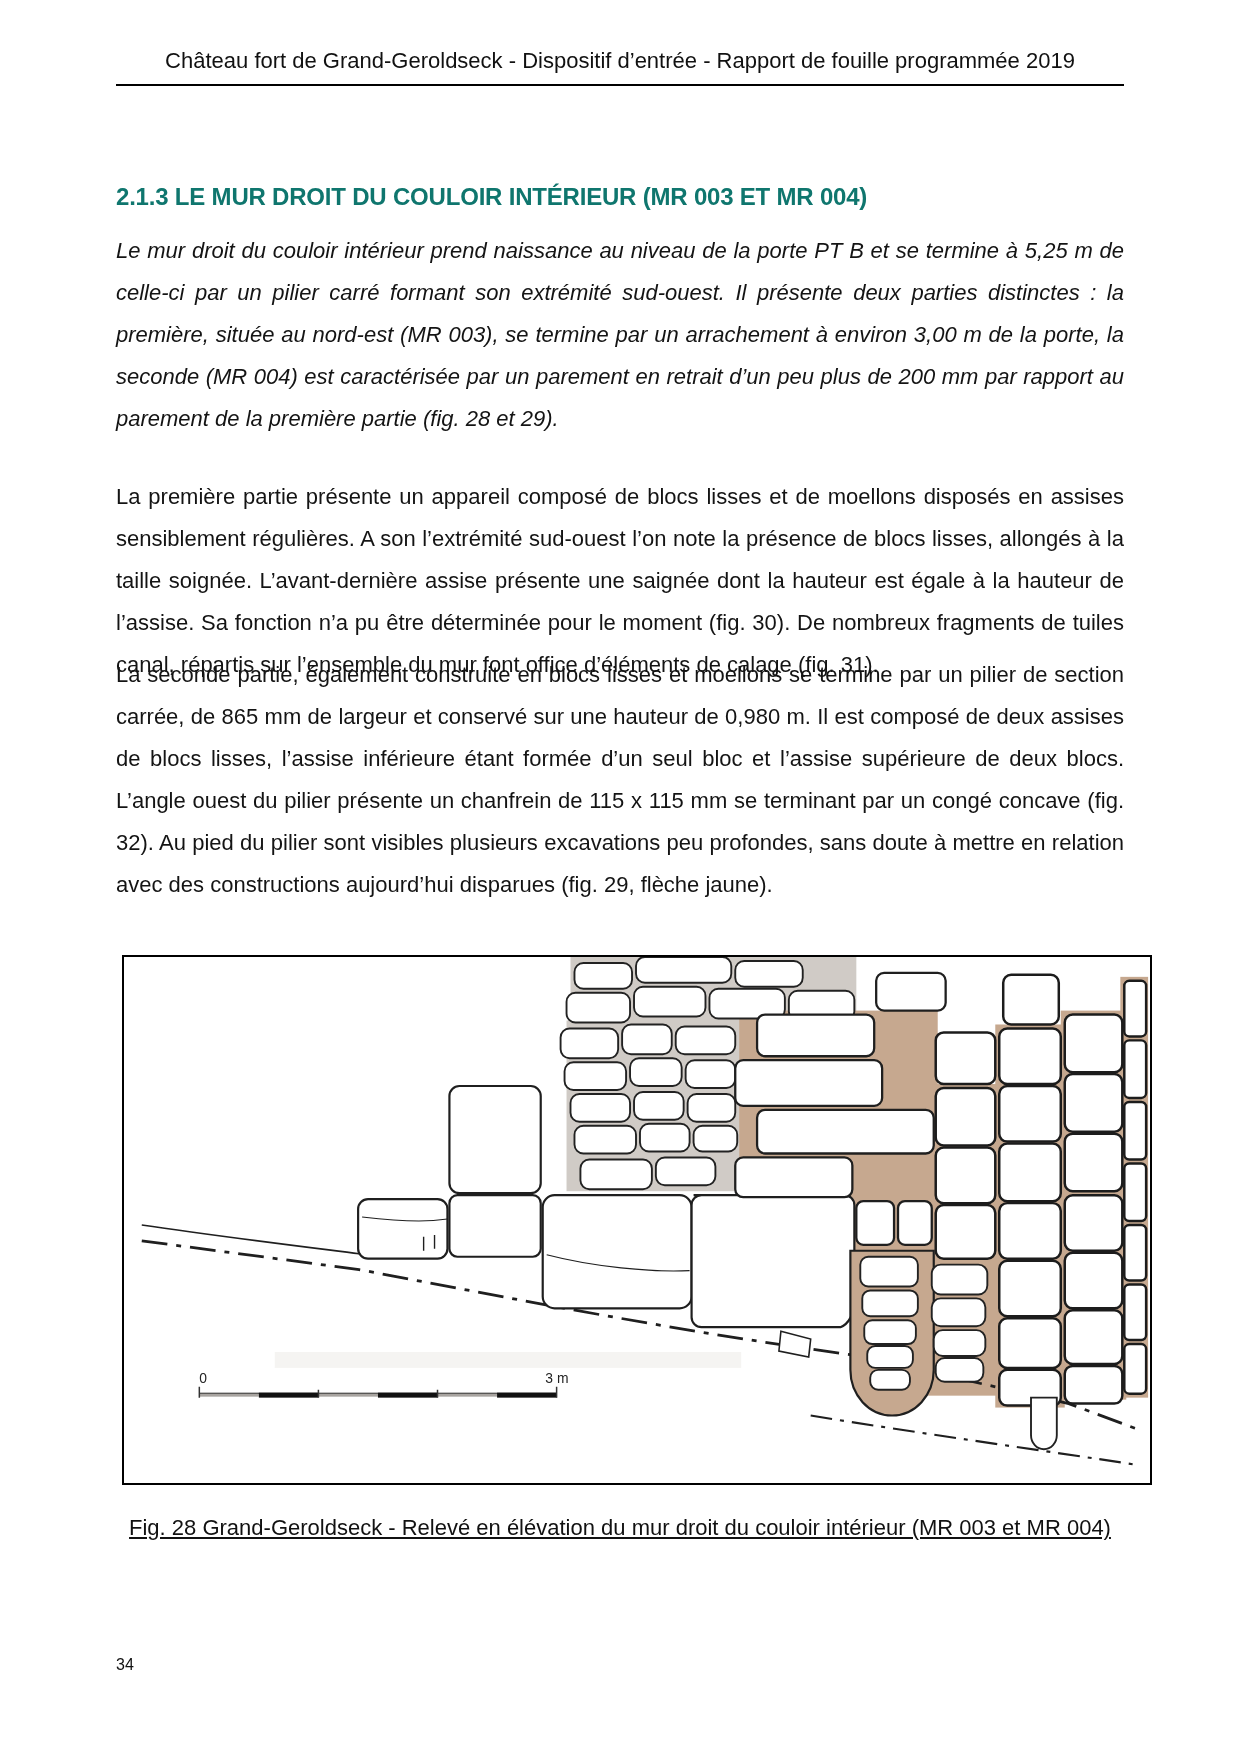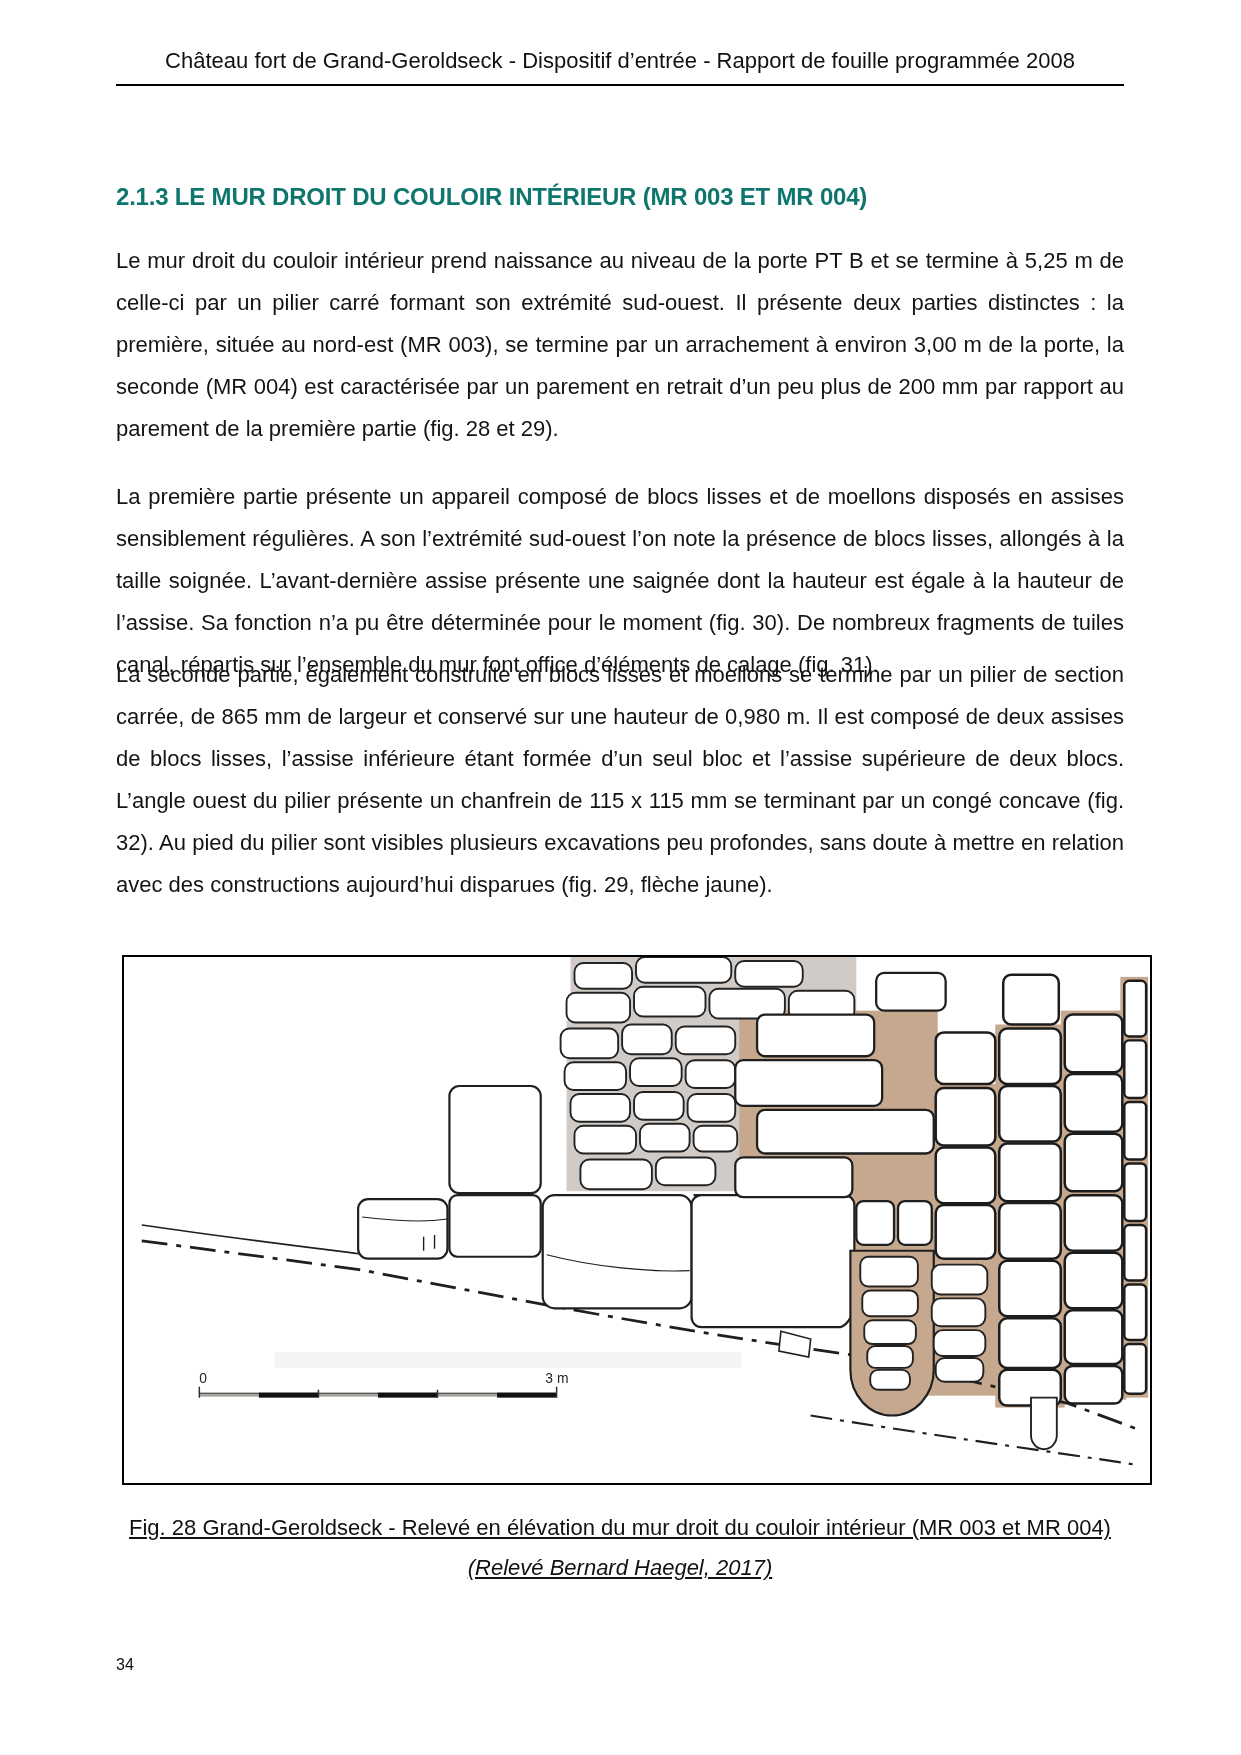--- a/index.html
+++ b/index.html
@@ -18,21 +18,21 @@
   }
   .section-heading{
     position:absolute;left:116px;top:163px;width:1008px;
     font-size:24px;font-weight:bold;letter-spacing:-0.2px;color:#0f766e;
   }
   .body-text{
     position:absolute;left:116px;width:1008px;
     font-size:22px;line-height:42px;text-align:justify;color:#141414;
     margin:0;
   }
-  .p1{top:240px;}
+  .p1{top:230px;font-style:italic;}
   .p2{top:476px;}
   .p3{top:654px;}
   .figure-frame{
     position:absolute;left:122px;top:955px;width:1030px;height:530px;
     border:2px solid #000;box-sizing:border-box;background:#fff;
   }
   .figure-frame svg{display:block;width:100%;height:100%;}
   .caption{
     position:absolute;left:116px;top:1508px;width:1008px;
     text-align:center;font-size:22px;line-height:40px;color:#111;text-decoration:underline;
@@ -42,21 +42,21 @@
     position:absolute;left:116px;top:1656px;
     font-size:16px;color:#111;
   }
 </style>
 </head>
 <body>
 
 <div class="page">
 
   <div class="header">
-    <span>Château fort de Grand-Geroldseck - Dispositif d’entrée - Rapport de fouille programmée 2008</span>
+    <span>Château fort de Grand-Geroldseck - Dispositif d’entrée - Rapport de fouille programmée 2019</span>
   </div>
 
   <h2 class="section-heading">2.1.3 LE MUR DROIT DU COULOIR INTÉRIEUR (MR 003 ET MR 004)</h2>
 
   <p class="body-text p1">Le mur droit du couloir intérieur prend naissance au niveau de la porte PT B et se termine à 5,25 m de celle-ci par un pilier carré formant son extrémité sud-ouest. Il présente deux parties distinctes : la première, située au nord-est (MR 003), se termine par un arrachement à environ 3,00 m de la porte, la seconde (MR 004) est caractérisée par un parement en retrait d’un peu plus de 200 mm par rapport au parement de la première partie (fig. 28 et 29).</p>
   <p class="body-text p2">La première partie présente un appareil composé de blocs lisses et de moellons disposés en assises sensiblement régulières. A son l’extrémité sud-ouest l’on note la présence de blocs lisses, allongés à la taille soignée. L’avant-dernière assise présente une saignée dont la hauteur est égale à la hauteur de l’assise. Sa fonction n’a pu être déterminée pour le moment (fig. 30). De nombreux fragments de tuiles canal, répartis sur l’ensemble du mur font office d’éléments de calage (fig. 31).</p>
   <p class="body-text p3">La seconde partie, également construite en blocs lisses et moellons se termine par un pilier de section carrée, de 865 mm de largeur et conservé sur une hauteur de 0,980 m. Il est composé de deux assises de blocs lisses, l’assise inférieure étant formée d’un seul bloc et l’assise supérieure de deux blocs. L’angle ouest du pilier présente un chanfrein de 115 x 115 mm se terminant par un congé concave (fig. 32). Au pied du pilier sont visibles plusieurs excavations peu profondes, sans doute à mettre en relation avec des constructions aujourd’hui disparues (fig. 29, flèche jaune).</p>
 
   <div class="figure-frame">
     <svg viewBox="0 0 1030 530" xmlns="http://www.w3.org/2000/svg">
@@ -185,18 +185,17 @@
         <rect x="374" y="439" width="60" height="5" fill="#111111"></rect>
         <path d="M74,433 v11 M194,436 v8 M314,436 v8 M434,433 v11" stroke="#333333" stroke-width="1.5"></path>
         <text x="74" y="429" font-size="14" fill="#222222" font-family="Liberation Sans, sans-serif">0</text>
         <text x="446" y="429" font-size="14" fill="#222222" text-anchor="end" font-family="Liberation Sans, sans-serif">3 m</text>
       </g>
     </svg>
   </div>
 
   <div class="caption">
     <div>Fig. 28 Grand-Geroldseck - Relevé en élévation du mur droit du couloir intérieur (MR 003 et MR 004)</div>
-    <div class="credit">(Relevé Bernard Haegel, 2017)</div>
   </div>
 
   <div class="page-number">34</div>
 
 </div>
 
 </body></html>

